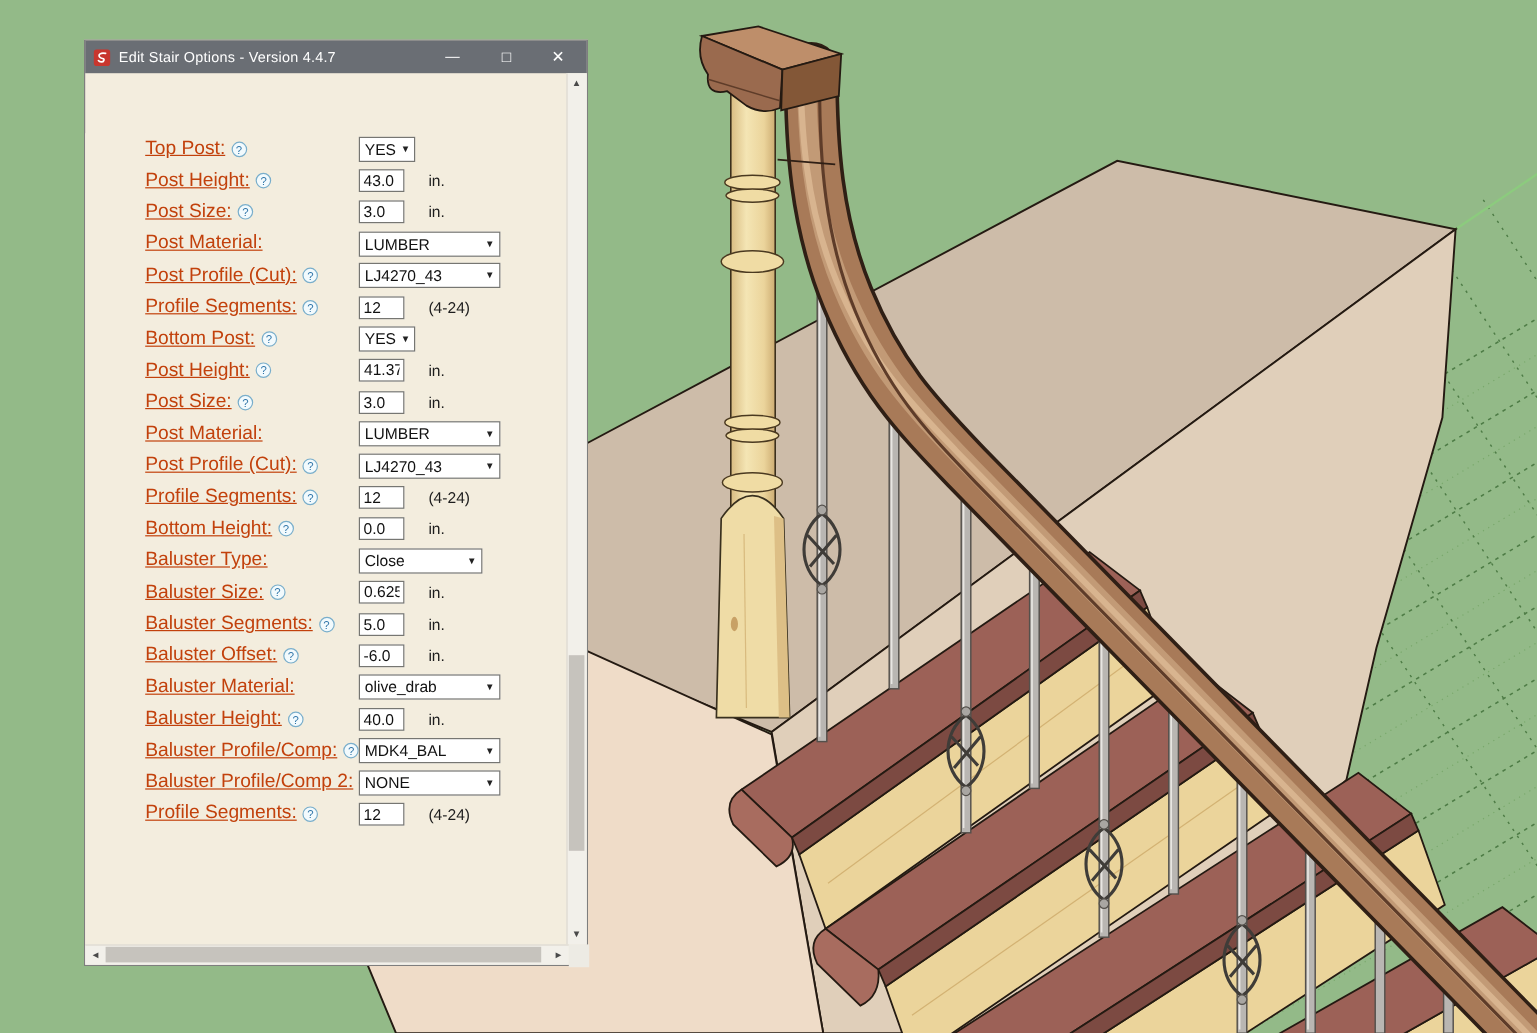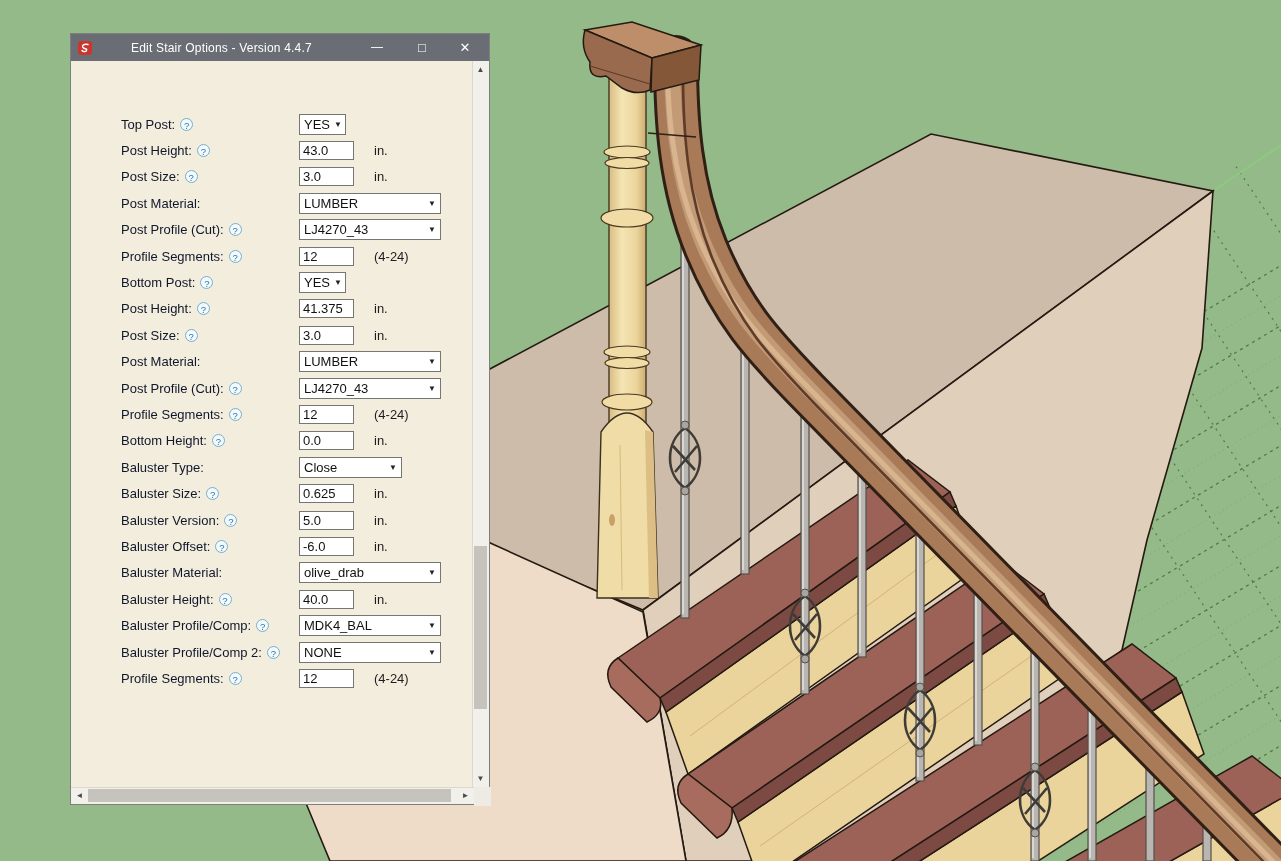--- a/index.html
+++ b/index.html
@@ -6,49 +6,49 @@
   body{width:1281px;height:861px;position:relative;overflow:hidden;
        font-family:"Liberation Sans", sans-serif;background:#93BA88;}
 
   
   #scene{position:absolute;left:0;top:0;width:1281px;height:861px;}
 
   
   .dialog{position:absolute;left:70px;top:33px;width:420px;height:772px;
           background:#F3EDDE;border:1px solid #7e7e7e;box-sizing:border-box;}
   .titlebar{position:absolute;left:0;top:0;width:100%;height:27px;background:#6A6E74;
-            display:flex;align-items:center;box-sizing:border-box;padding-left:7px;gap:32px;}
+            display:flex;align-items:center;box-sizing:border-box;padding-left:7px;}
   .app-ico{width:14px;height:14px;margin-right:7px;flex:0 0 auto;}
   .title-text{color:#fff;font-size:12px;letter-spacing:.2px;white-space:nowrap;}
   .winbtn{position:absolute;top:0;height:27px;width:30px;color:#fff;text-align:center;
           line-height:27px;font-size:12px;cursor:default;}
   .winbtn.min{left:291px;} .winbtn.max{left:336px;font-size:13px;} .winbtn.cls{left:379px;font-size:13px;}
 
   .btnstrip{position:absolute;left:0;top:27px;width:403px;height:50px;background:#DBD6CA;
             display:flex;align-items:center;justify-content:center;gap:11px;}
   .pushbtn{font-size:13px;color:#1c1c1c;background:linear-gradient(#f6f5f3,#e4e2de);
            border:1px solid #8f8d89;padding:3px 12px;border-radius:1px;cursor:default;}
 
   .formbody{position:absolute;left:0;top:77px;width:403px;height:676px;overflow:hidden;
             background:#F3EDDE;}
   .section-header{width:100%;text-align:center;font-size:13.5px;color:#2c2c2c;
                   letter-spacing:.6px;margin:15px 0 9px 0;}
   .row{height:26.4px;display:flex;align-items:center;padding-left:50px;box-sizing:border-box;}
   .labwrap{width:178px;display:flex;align-items:center;gap:5px;flex:0 0 auto;}
-  .lbl{font-size:13px;color:#0f172a;white-space:nowrap;}
+  .lbl{font-size:16px;color:#c2410c;white-space:nowrap;text-decoration:underline;}
   .help{width:13px;height:13px;border:1px solid #79AECB;border-radius:50%;background:#F2FAFD;
         color:#2E74A8;font-size:9.5px;line-height:13px;text-align:center;flex:0 0 auto;
         box-sizing:border-box;cursor:default;}
-  .txt{width:55px;height:19px;border:1px solid #767672;background:#fff;font-family:"Liberation Sans",sans-serif;
+  .txt{width:38px;height:19px;border:1px solid #767672;background:#fff;font-family:"Liberation Sans",sans-serif;
        font-size:13px;color:#111;padding:0 3px;box-sizing:border-box;}
   .sel{height:21px;border:1px solid #767672;background:#fff;display:flex;align-items:center;
        justify-content:space-between;padding:0 4px;box-sizing:border-box;cursor:default;}
   .sel .selval{font-size:13px;color:#111;white-space:nowrap;}
   .sel .selarr{font-size:8px;color:#222;margin-left:4px;}
-  .sel.narrow{width:47px;} .sel.medium{width:103px;} .sel.wide{width:142px;}
+  .sel.narrow{width:47px;} .sel.medium{width:103px;} .sel.wide{width:118px;}
   .sfx{font-size:13px;color:#1d1d1d;margin-left:20px;white-space:nowrap;}
 
   
   .vtrack{position:absolute;right:0;top:27px;width:17px;height:726px;background:#F2F0EA;
           border-left:1px solid #DCD8CE;box-sizing:border-box;}
   .sb-arrow{position:absolute;width:17px;height:17px;font-size:8px;color:#4a4a4a;
             text-align:center;line-height:17px;cursor:default;}
   .v-up{right:0;top:27px;} .v-down{right:0;top:736px;}
   .vthumb{position:absolute;right:2px;top:512px;width:13px;height:163px;background:#C6C3BD;cursor:default;}
   .htrack{position:absolute;left:0;top:753px;width:403px;height:17px;background:#F2F0EA;
@@ -355,21 +355,21 @@
       <div class="row">
         <span class="labwrap">
           <span class="lbl">Baluster Size:</span>
           <span class="help">?</span>
         </span>
         <input class="txt" type="text" value="0.625" style="">
         <span class="sfx">in.</span>
       </div>
       <div class="row">
         <span class="labwrap">
-          <span class="lbl">Baluster Version:</span>
+          <span class="lbl">Baluster Segments:</span>
           <span class="help">?</span>
         </span>
         <input class="txt" type="text" value="5.0" style="">
         <span class="sfx">in.</span>
       </div>
       <div class="row">
         <span class="labwrap">
           <span class="lbl">Baluster Offset:</span>
           <span class="help">?</span>
         </span>

